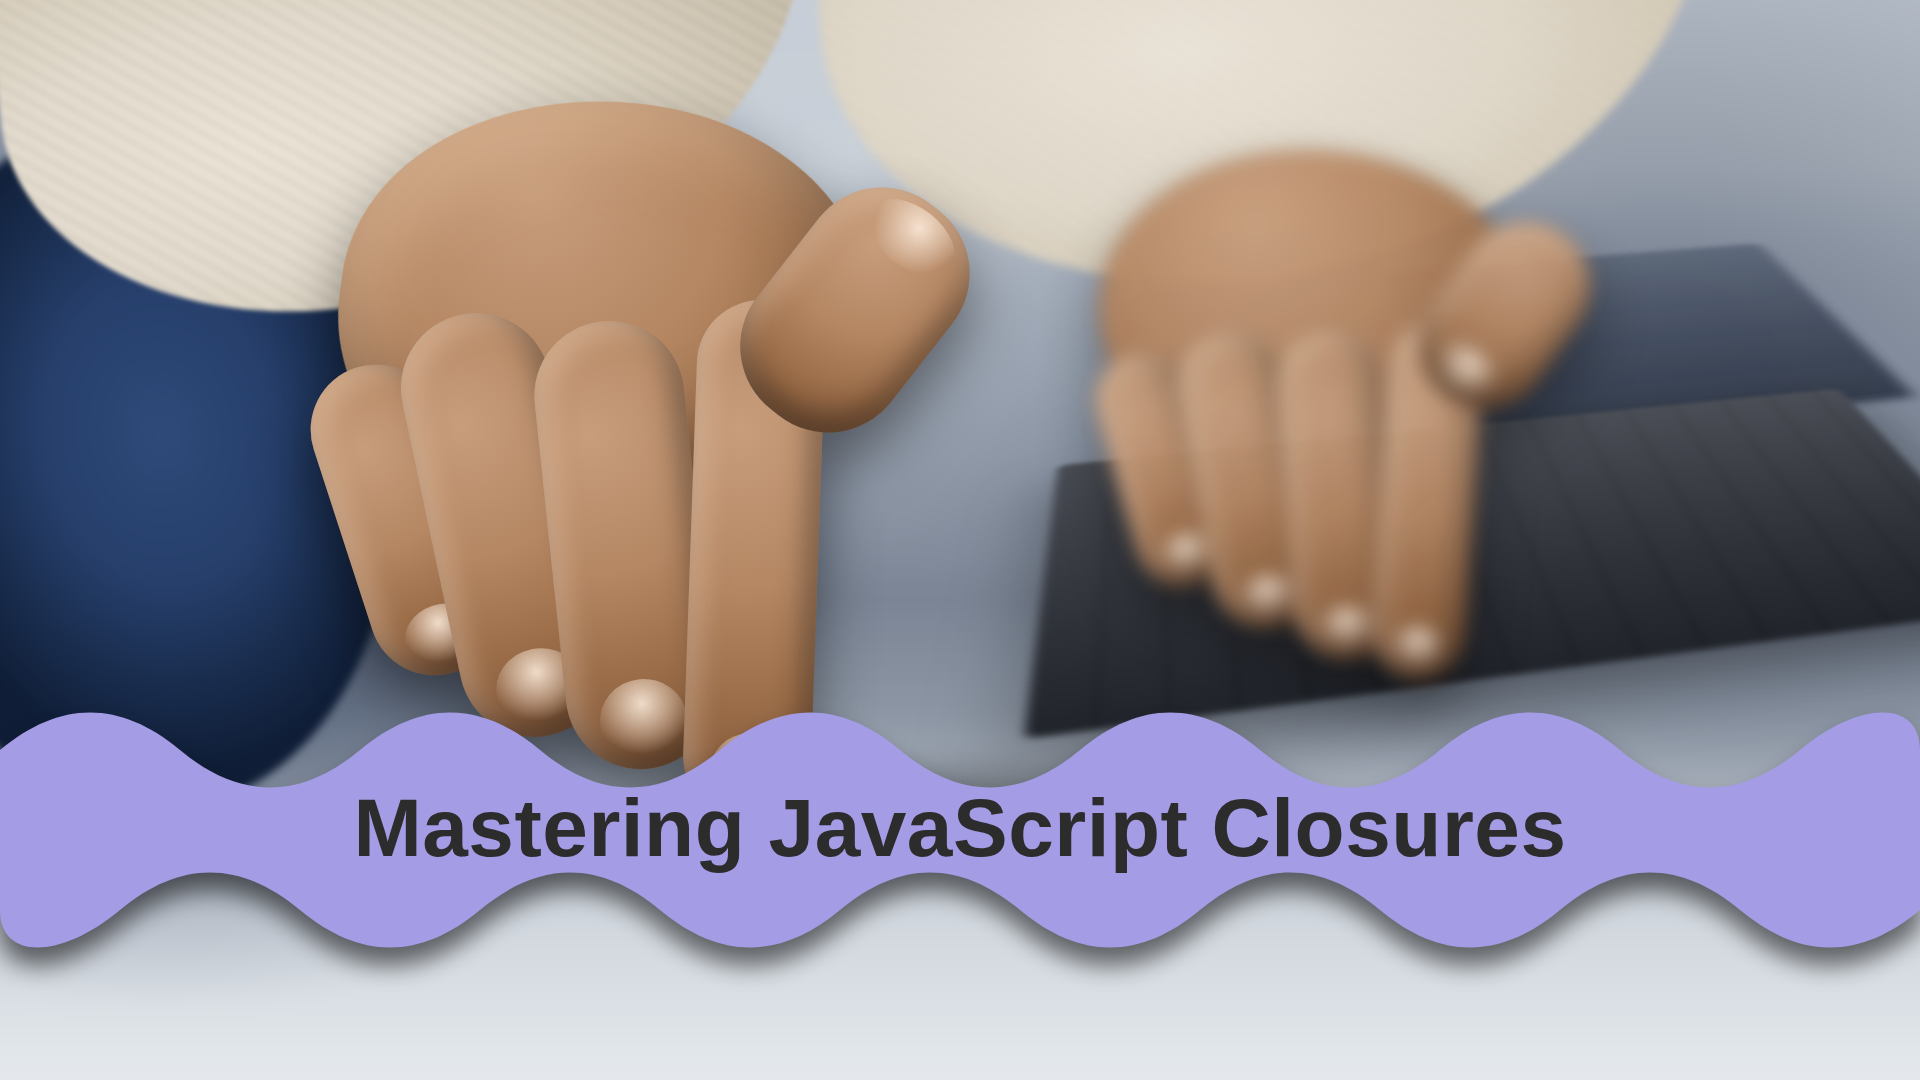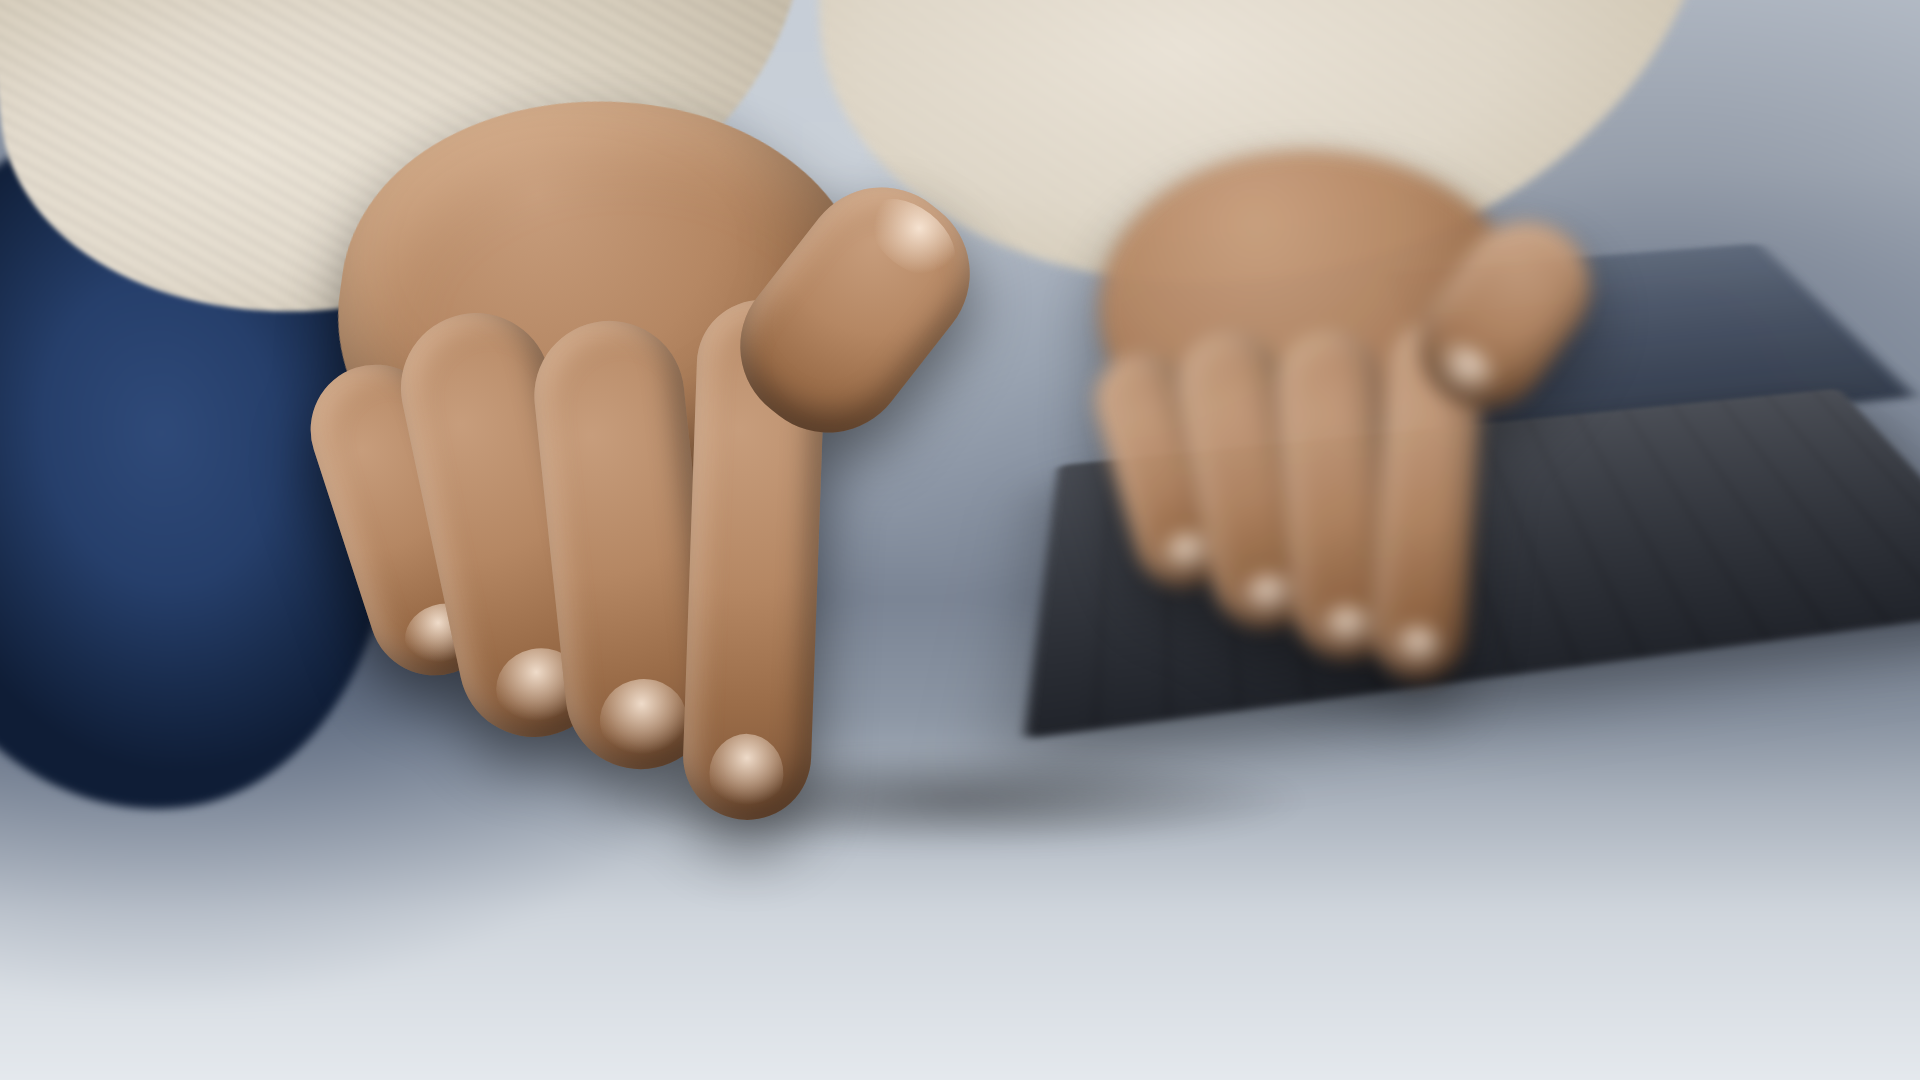--- a/index.html
+++ b/index.html
@@ -281,14 +281,44 @@
     <div class="hand hand-left">
       <div class="palm"></div>
       <div class="finger f4"></div>
       <div class="finger f3"></div>
       <div class="finger f2"></div>
       <div class="finger f1"></div>
       <div class="finger thumb"></div>
     </div>
   </div>
 
+  <div class="banner-wrap">
+
+    <svg class="shadow-svg" viewBox="0 0 1920 280" preserveAspectRatio="none">
+      <path fill="#000000" d="M0,60
+           C60,10 120,10 180,60 C240,110 300,110 360,60 C420,10 480,10 540,60
+           C600,110 660,110 720,60 C780,10 840,10 900,60 C960,110 1020,110 1080,60
+           C1140,10 1200,10 1260,60 C1320,110 1380,110 1440,60 C1500,10 1560,10 1620,60
+           C1680,110 1740,110 1800,60 C1860,10 1920,10 1920,60
+           L1920,220
+           C1860,270 1800,270 1740,220 C1680,170 1620,170 1560,220 C1500,270 1440,270 1380,220
+           C1320,170 1260,170 1200,220 C1140,270 1080,270 1020,220 C960,170 900,170 840,220
+           C780,270 720,270 660,220 C600,170 540,170 480,220 C420,270 360,270 300,220
+           C240,170 180,170 120,220 C60,270 0,270 0,220 Z"></path>
+    </svg>
+
+    <svg class="banner-svg" viewBox="0 0 1920 280" preserveAspectRatio="none">
+      <path d="M0,60
+           C60,10 120,10 180,60 C240,110 300,110 360,60 C420,10 480,10 540,60
+           C600,110 660,110 720,60 C780,10 840,10 900,60 C960,110 1020,110 1080,60
+           C1140,10 1200,10 1260,60 C1320,110 1380,110 1440,60 C1500,10 1560,10 1620,60
+           C1680,110 1740,110 1800,60 C1860,10 1920,10 1920,60
+           L1920,220
+           C1860,270 1800,270 1740,220 C1680,170 1620,170 1560,220 C1500,270 1440,270 1380,220
+           C1320,170 1260,170 1200,220 C1140,270 1080,270 1020,220 C960,170 900,170 840,220
+           C780,270 720,270 660,220 C600,170 540,170 480,220 C420,270 360,270 300,220
+           C240,170 180,170 120,220 C60,270 0,270 0,220 Z" fill="#a59ce6"></path>
+    </svg>
+
+    <div class="banner-title" style="color:#2c2c2c">Mastering JavaScript Closures</div>
+  </div>
 
 </div>
 
 </body></html>

